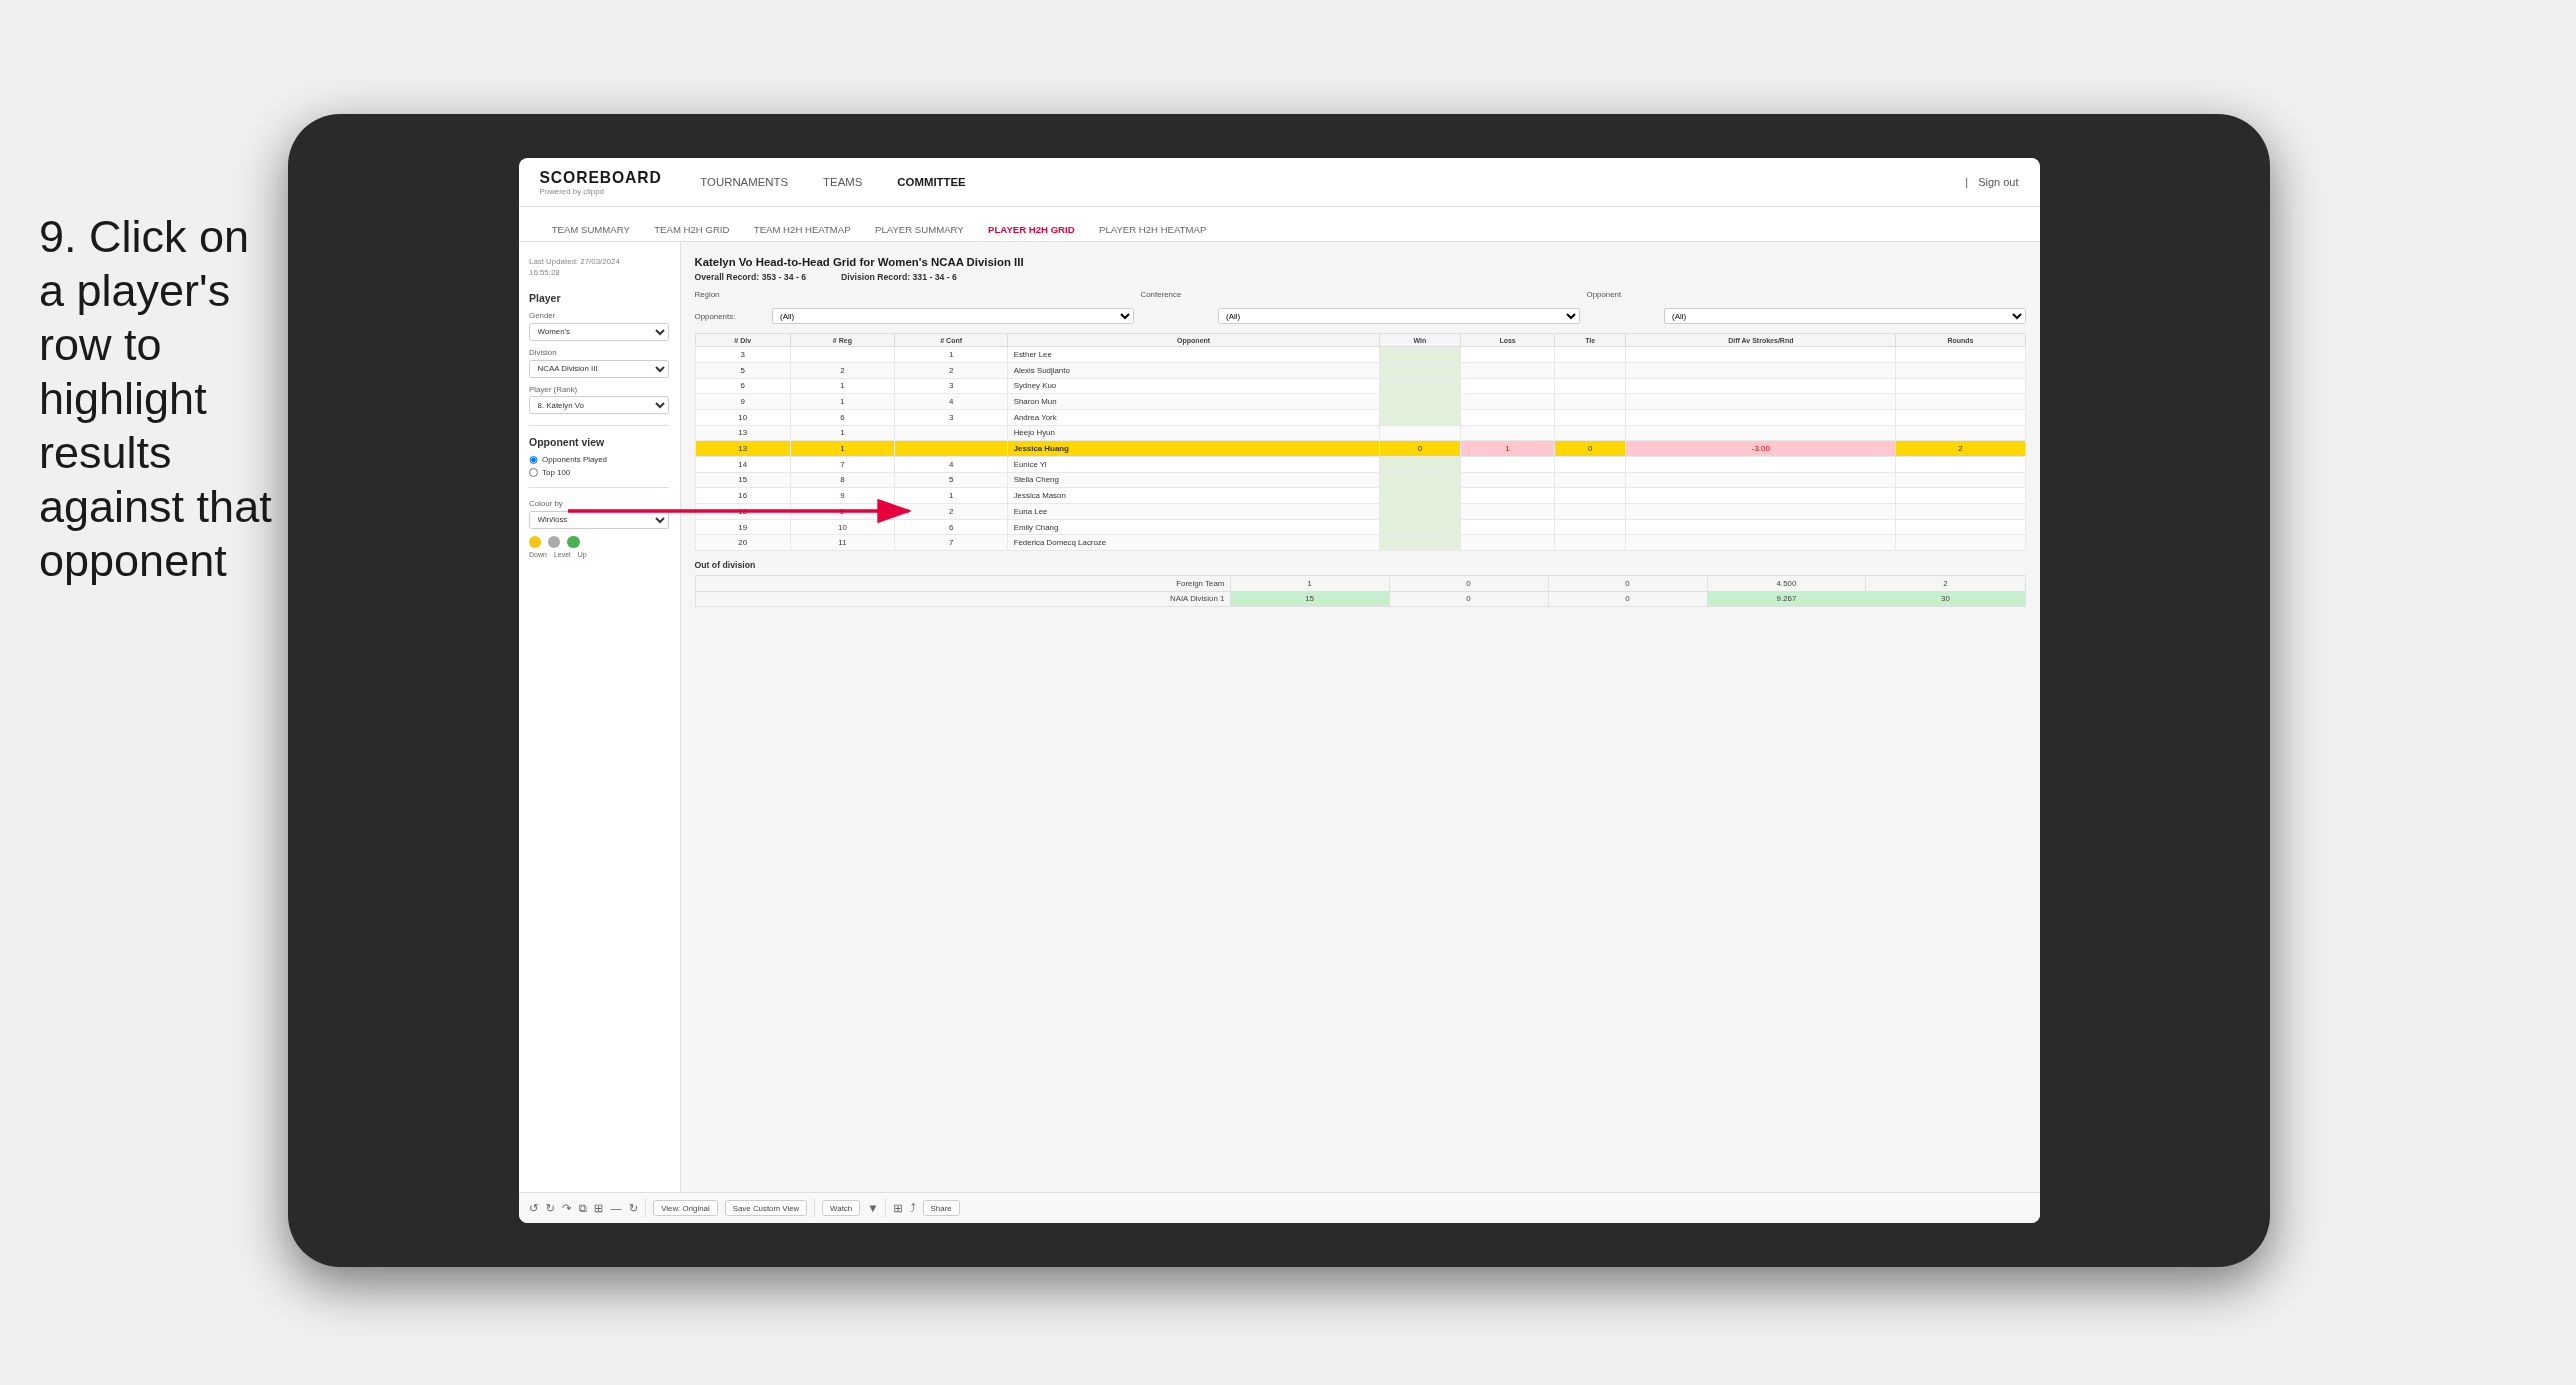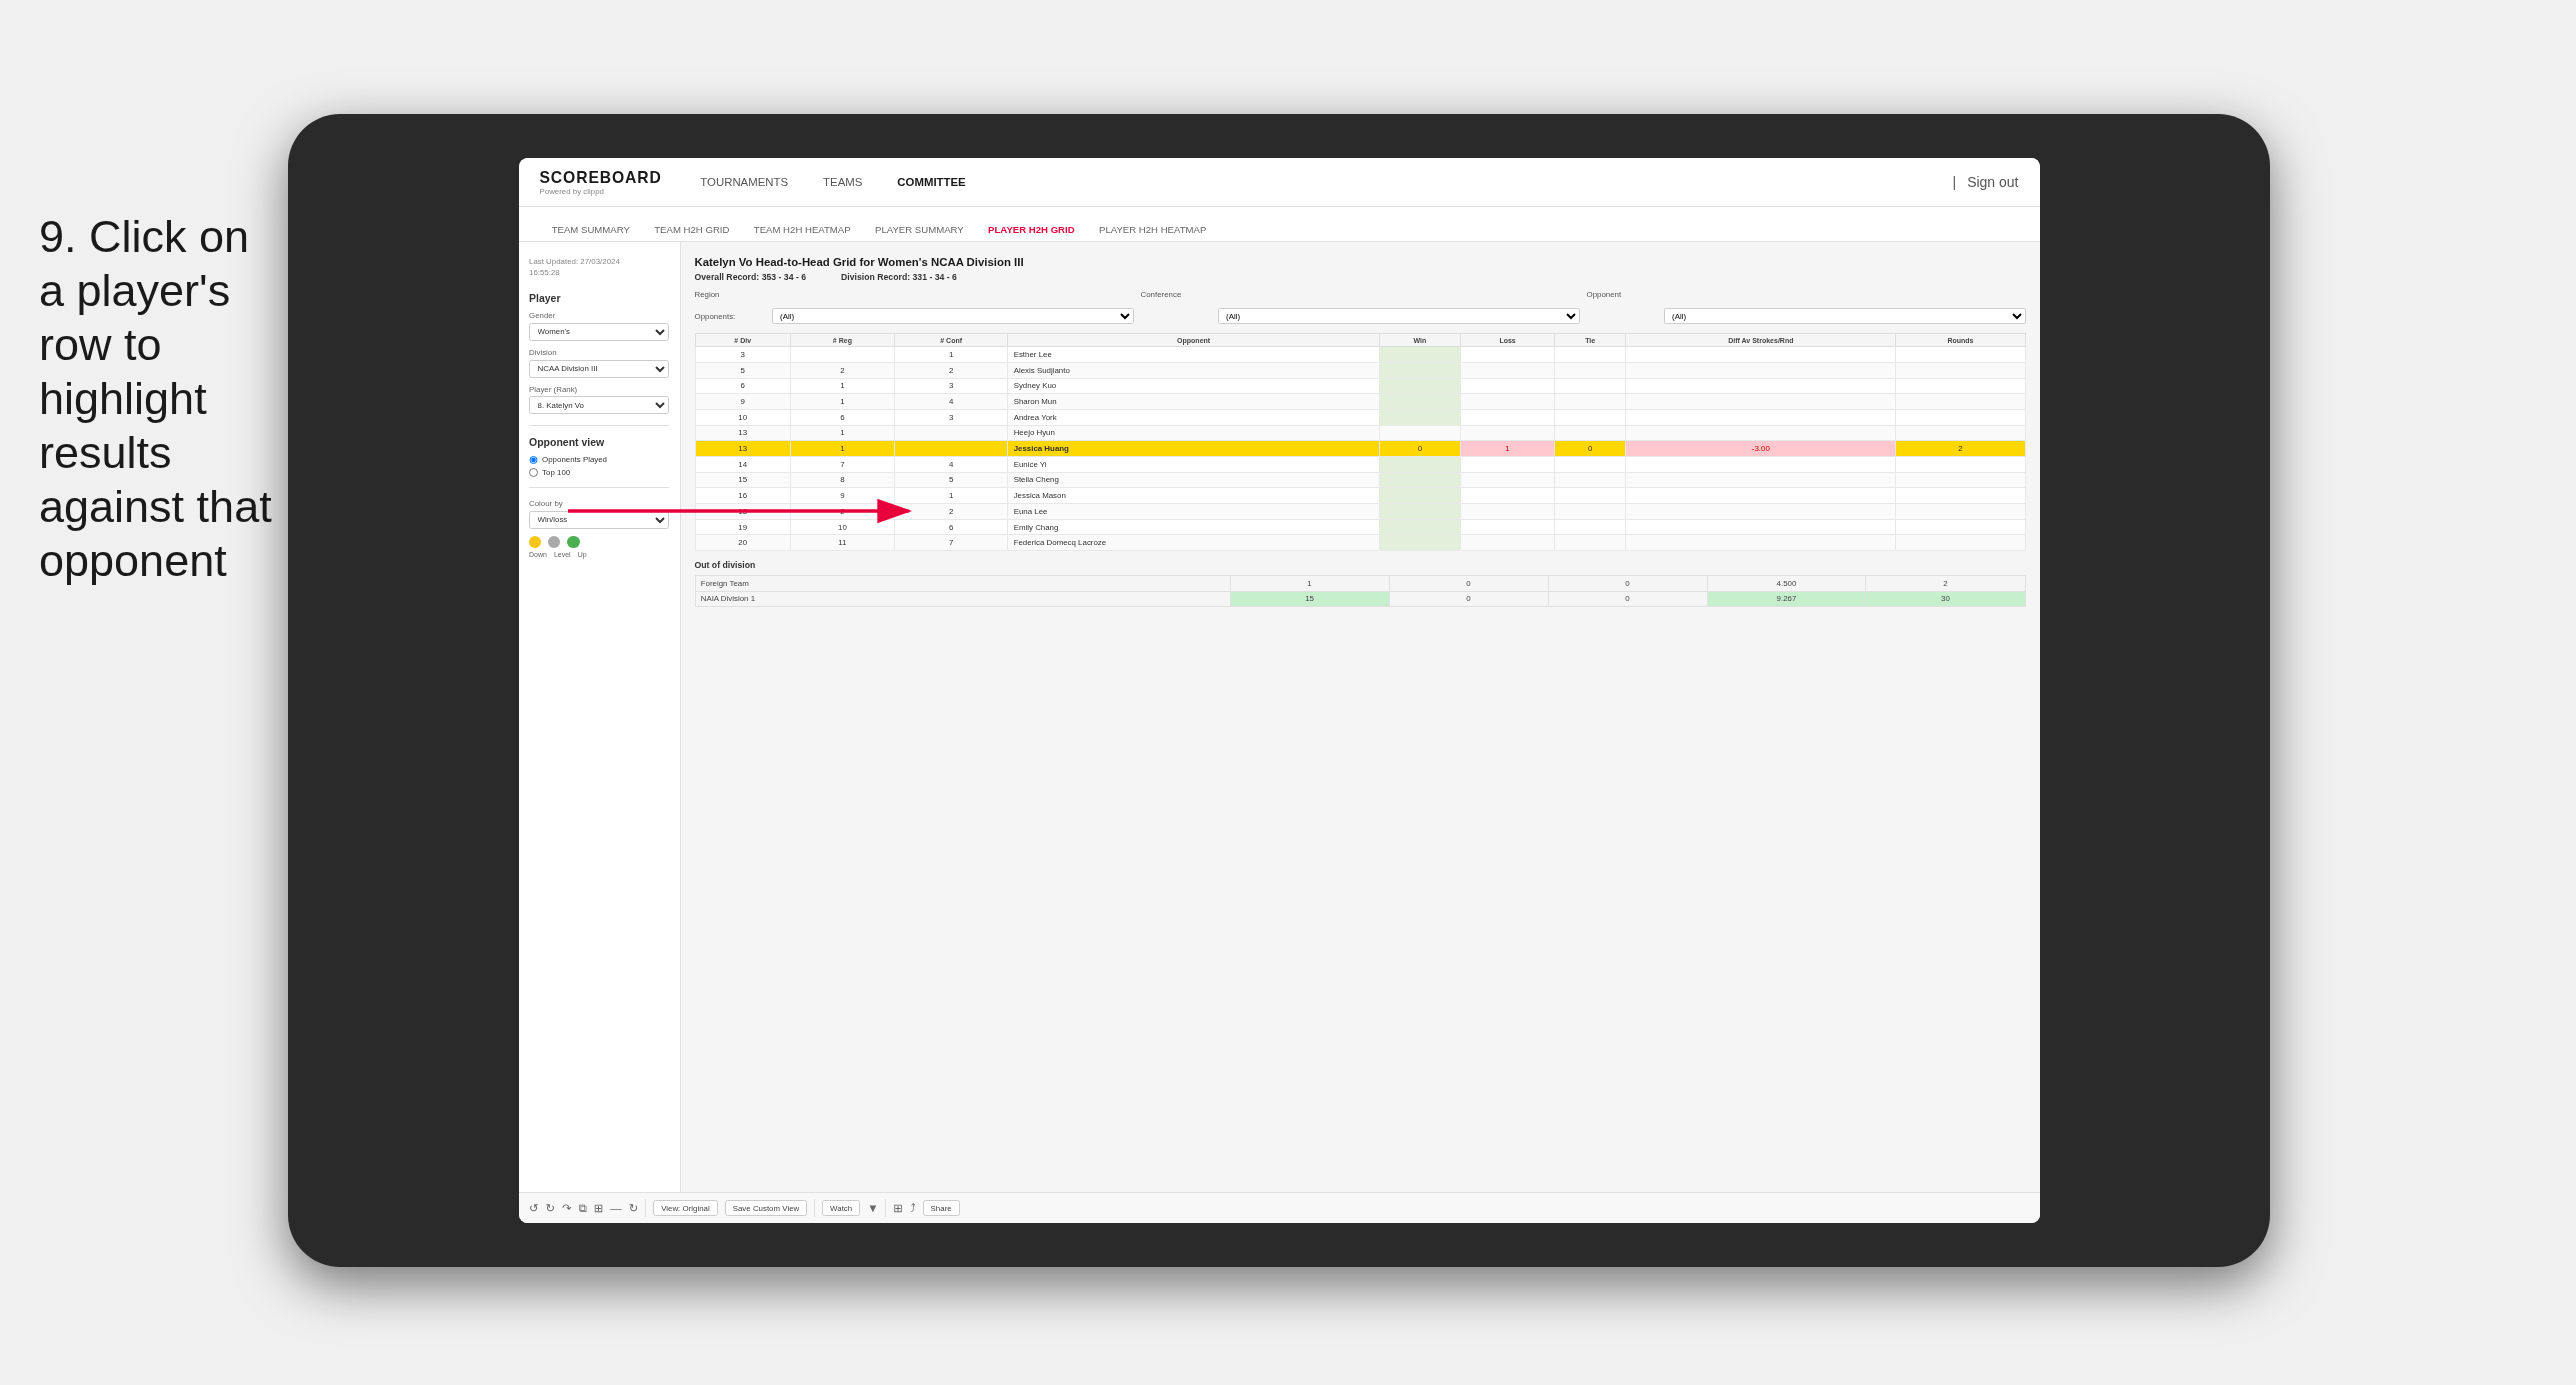--- a/index.html
+++ b/index.html
@@ -92,21 +92,21 @@
       padding: 0 3.5px;
       cursor: pointer;
     }
 
     .nav-link.active {
       color: #1a1a1a;
       font-weight: 600;
     }
 
     .nav-right {
-      font-size: 14px;
+      font-size: 11px;
       color: #555;
     }
 
     
     .sub-nav {
       background: #fff;
       border-bottom: 1.7px solid #e0e0e0;
       padding: 0 21px;
       display: flex;
       gap: 0;
@@ -329,21 +329,21 @@
       font-size: 7.9px;
     }
 
     .out-table td {
       border: 0.9px solid #e0e0e0;
       padding: 2.6px 5.2px;
       height: 15.7px;
     }
 
     .out-table td.name-cell {
-      text-align: left;
+      text-align: right;
       color: #444;
       width: 175px;
     }
 
     .out-table td.num-cell {
       text-align: center;
       color: #444;
       width: 52px;
     }
 

